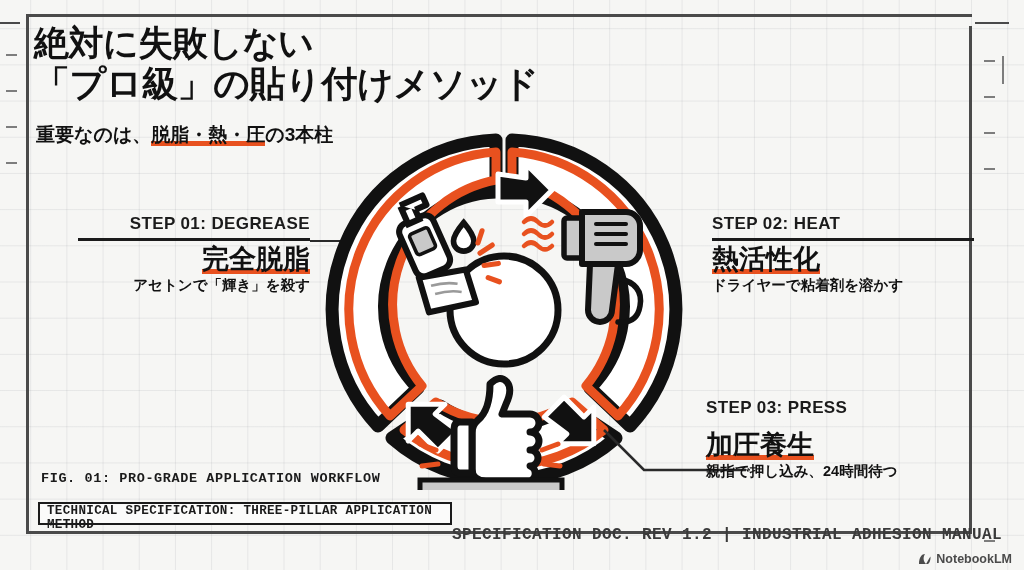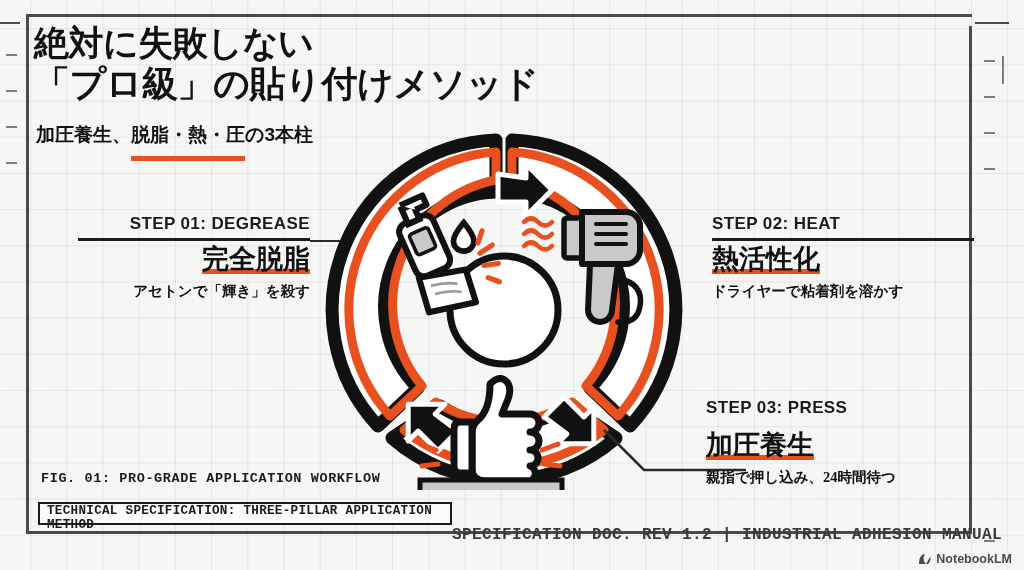--- a/index.html
+++ b/index.html
@@ -28,40 +28,40 @@
     font-weight:bold;color:#111;
     font-size:35px;line-height:1.18;letter-spacing:-0.5px;
   }
   .headline .l2{display:block;font-size:36px;}
   .subtitle{
     position:absolute;left:36px;top:122px;
     font-size:19px;font-weight:bold;color:#111;white-space:nowrap;
   }
   .hl-mark{
     background-image:linear-gradient(to top,#e8511f 0,#e8511f 5px,transparent 5px);
-    padding-bottom:16px;
+    padding-bottom:1px;
   }
 
   
   .step{position:absolute;}
   .step .kicker{
     font-size:17px;font-weight:bold;color:#1b1b1b;letter-spacing:0.4px;
     white-space:nowrap;
   }
   .step .rule{height:3px;background:#1b1b1b;margin:4px 0 3px;}
   .step .jp{
     font-size:27px;font-weight:bold;color:#111;white-space:nowrap;
     line-height:1.12;
     font-family:Liberation Serif, serif;
   }
   .step .jp span{
     background-image:linear-gradient(to top,#e8511f 0,#e8511f 5px,transparent 5px);
   }
   .step .desc{
-    font-size:14.5px;font-weight:bold;color:#111;white-space:nowrap;margin-top:8px;font-family:Liberation Serif, serif;
+    font-size:14.5px;font-weight:bold;color:#111;white-space:nowrap;margin-top:2px;
   }
   #step-01{left:78px;top:214px;text-align:right;width:232px;}
   #step-02{left:712px;top:214px;text-align:left;width:262px;}
   #step-03{left:706px;top:398px;text-align:left;width:268px;}
 
   .connector{position:absolute;background:#2a2a2a;height:2px;}
 
   
   #diagram{position:absolute;left:300px;top:130px;width:400px;height:360px;}
 
@@ -110,21 +110,21 @@
   <div class="tick" style="left:984px;top:168px;width:11px;height:2px;"></div>
   <div class="tick" style="left:1002px;top:56px;width:2px;height:28px;"></div>
   <div class="tick" style="left:984px;top:540px;width:11px;height:2px;"></div>
 
   <div class="headline">
     <span>絶対に失敗しない</span>
     <span class="l2">「プロ級」の貼り付けメソッド</span>
   </div>
 
   <div class="subtitle">
-    <span>加圧養生、</span><span class="hl-mark">脱脂・熱・圧</span><span>の3本柱</span>
+    <span>重要なのは、</span><span class="hl-mark">脱脂・熱・圧</span><span>の3本柱</span>
   </div>
 
   <div class="connector" style="left:310px;top:240px;width:74px;"></div>
 
   <div id="diagram">
     <svg width="400" height="360" viewBox="0 0 400 360">
       <defs>
         
       </defs>
 

